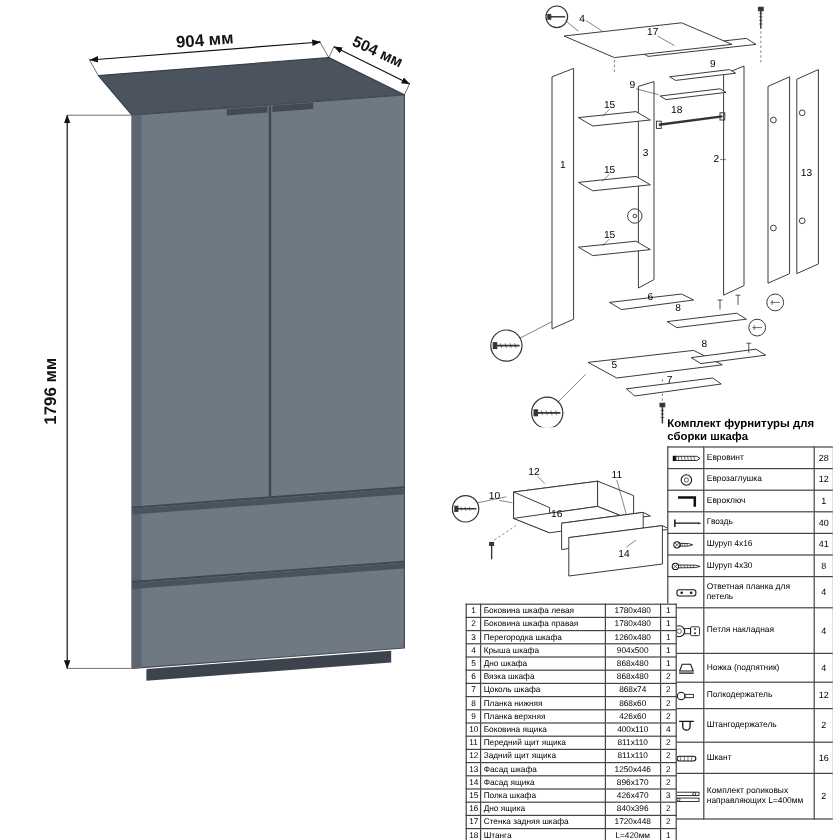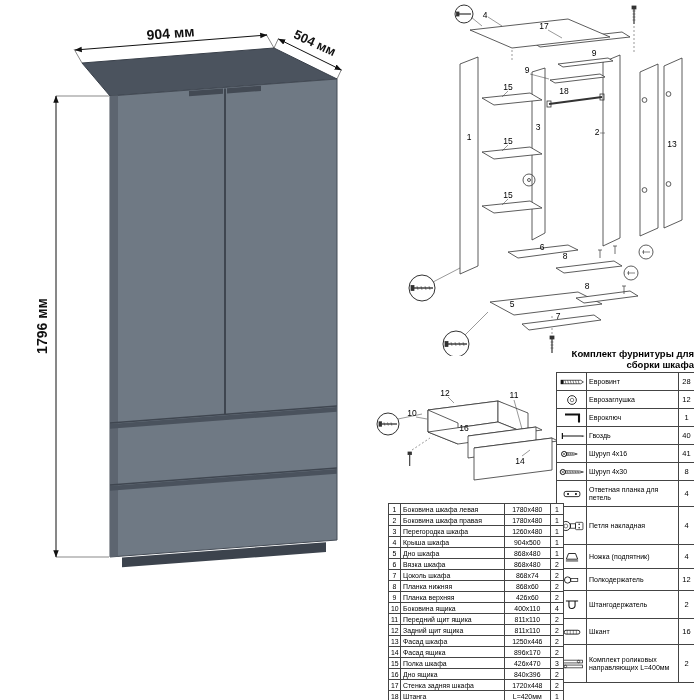--- a/index.html
+++ b/index.html
@@ -2,21 +2,21 @@
 <html><head>
 <meta charset="utf-8">
 <style>
   * { margin:0; padding:0; box-sizing:border-box; }
   html,body { background:#fff; }
   body { width:694px; height:700px; font-family:"Liberation Sans", sans-serif; position:relative; overflow:hidden; color:#000; }
   .abs { position:absolute; }
   svg text { font-family:"Liberation Sans", sans-serif; }
 
   
-  .hw-title { font-size:9.5px; font-weight:bold; text-align:right; line-height:11px; }
+  .hw-title { font-size:9.5px; font-weight:bold; text-align:left; line-height:11px; }
   .hw-table { border-collapse:collapse; table-layout:fixed; background:#fff; }
   .hw-table td { border:1px solid #444; vertical-align:middle; }
   .hw-table tr { height:18px; }
   .hw-table tr:nth-of-type(7){ height:26px; }
   .hw-table tr:nth-of-type(8){ height:38px; }
   .hw-table tr:nth-of-type(9){ height:24px; }
   .hw-table tr:nth-of-type(10){ height:22px; }
   .hw-table tr:nth-of-type(11){ height:28px; }
   .hw-table tr:nth-of-type(12){ height:26px; }
   .hw-table tr:nth-of-type(13){ height:38px; }

